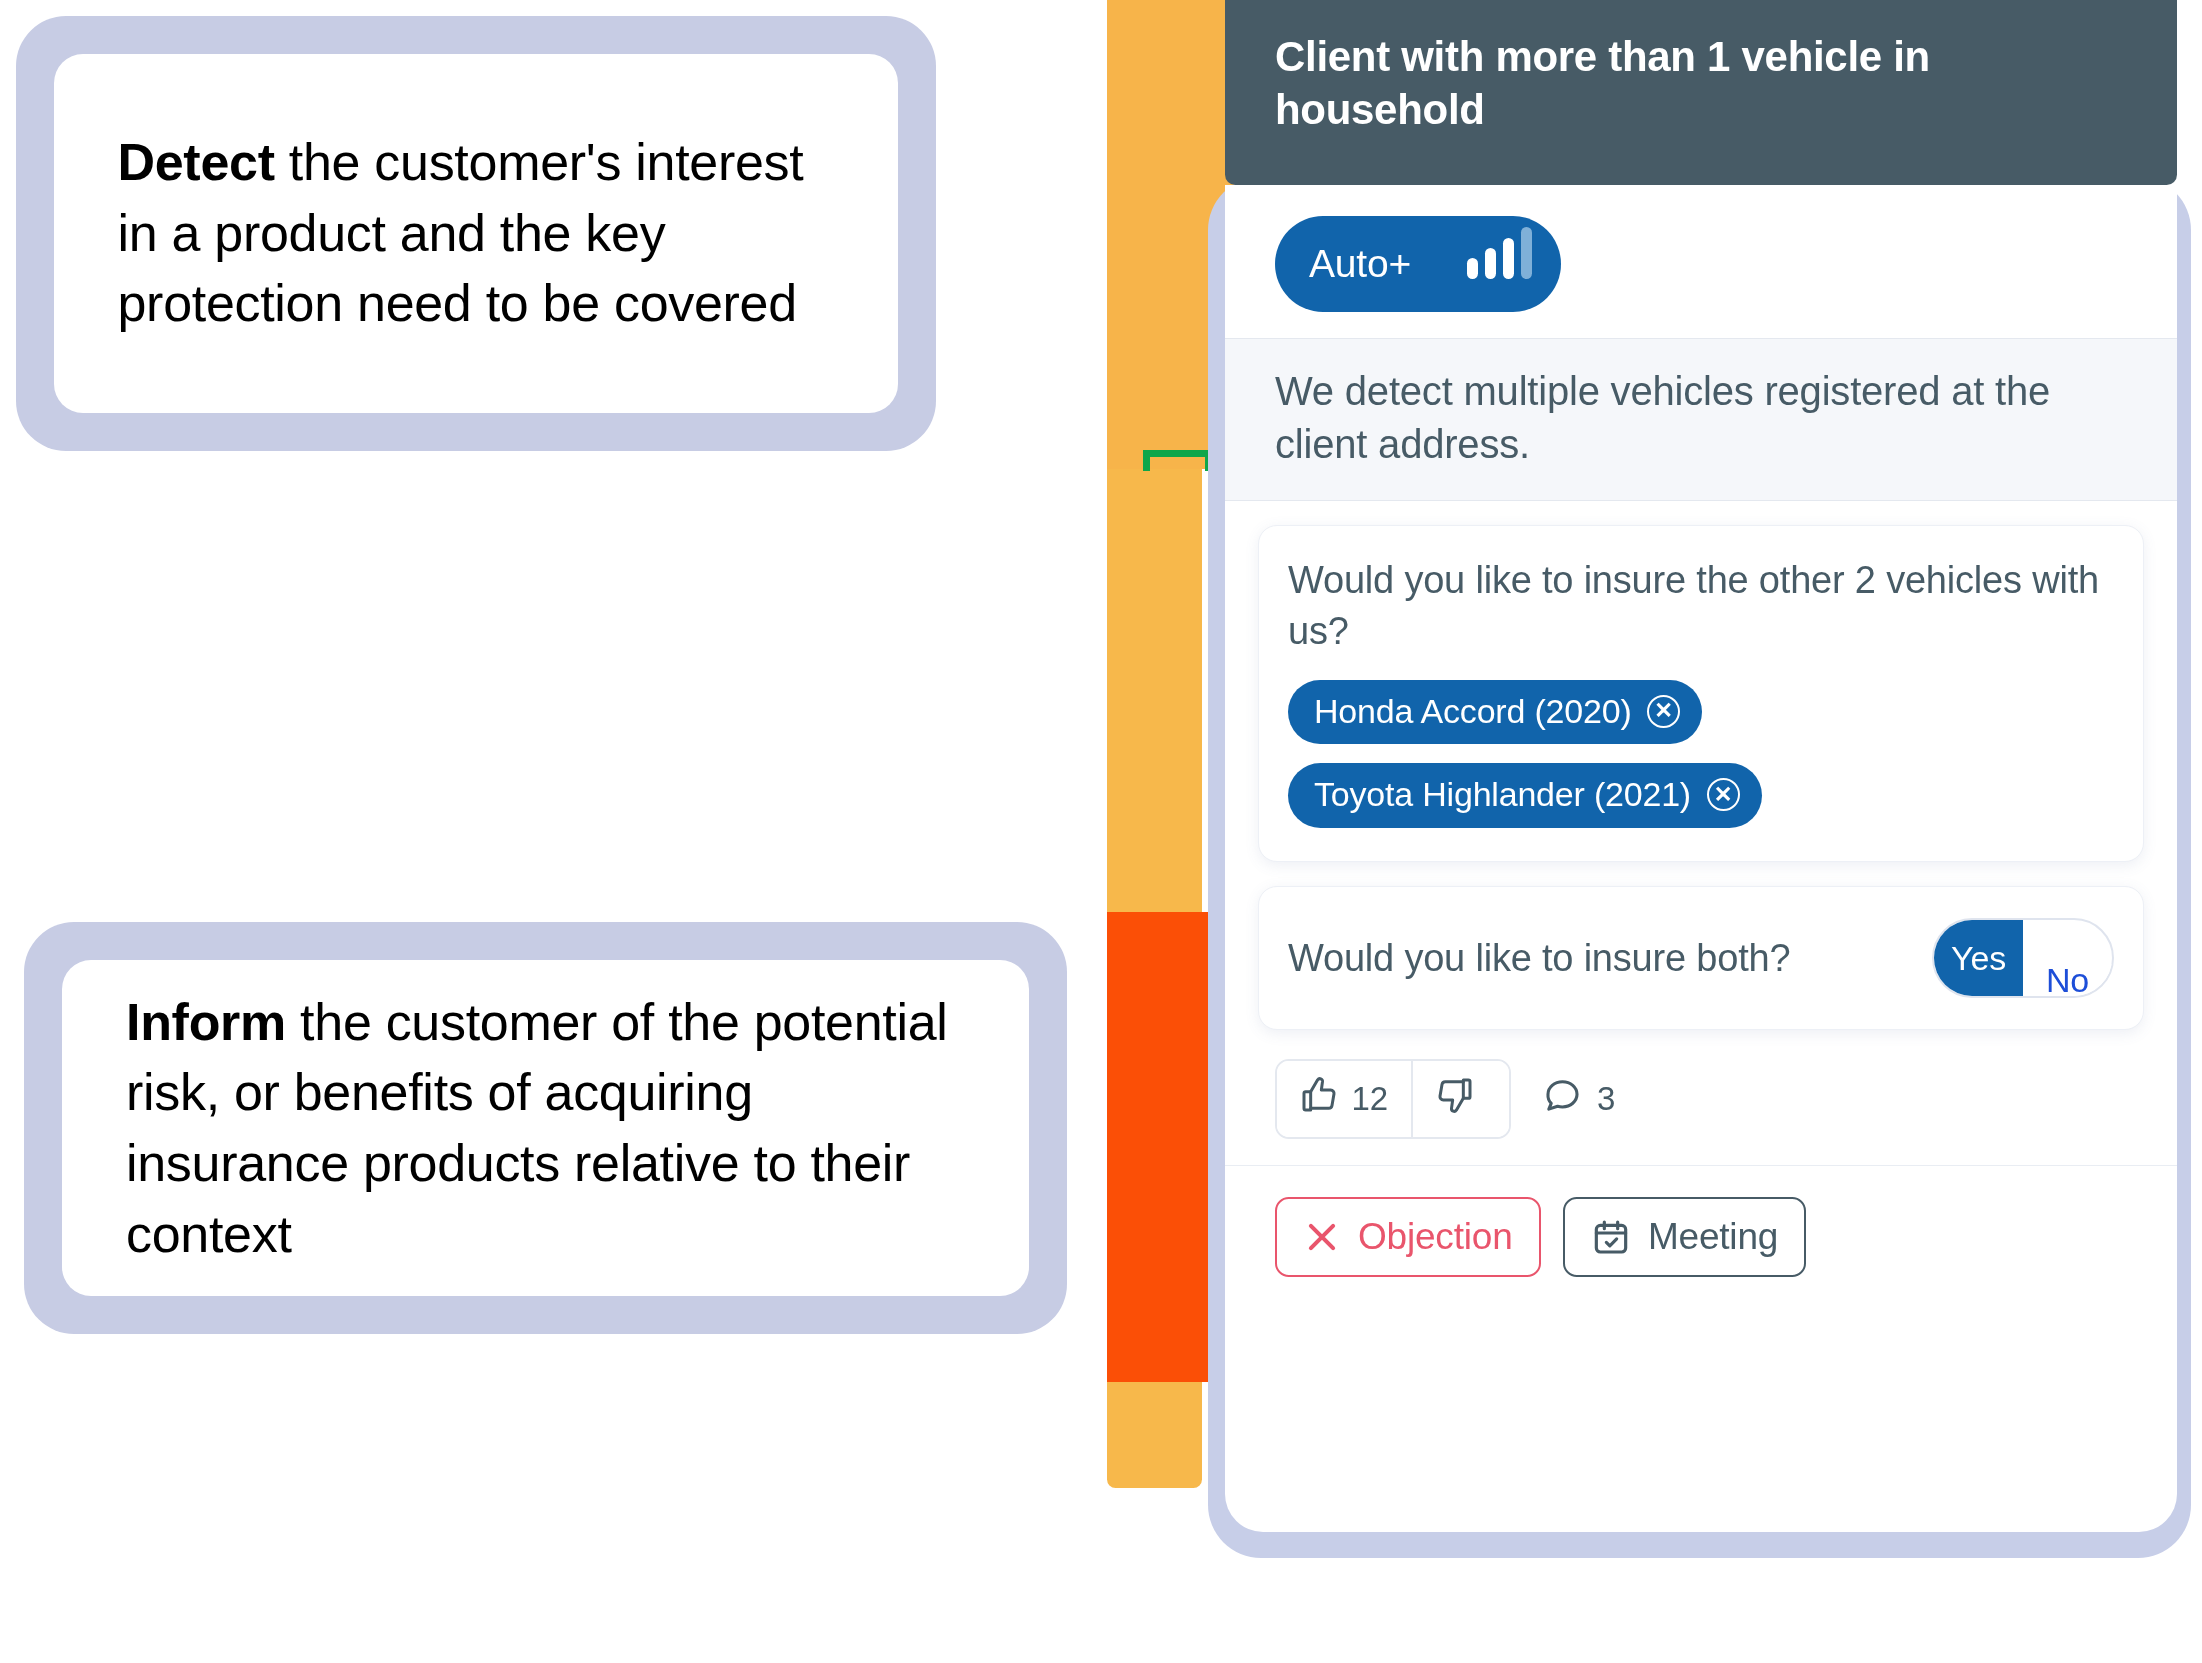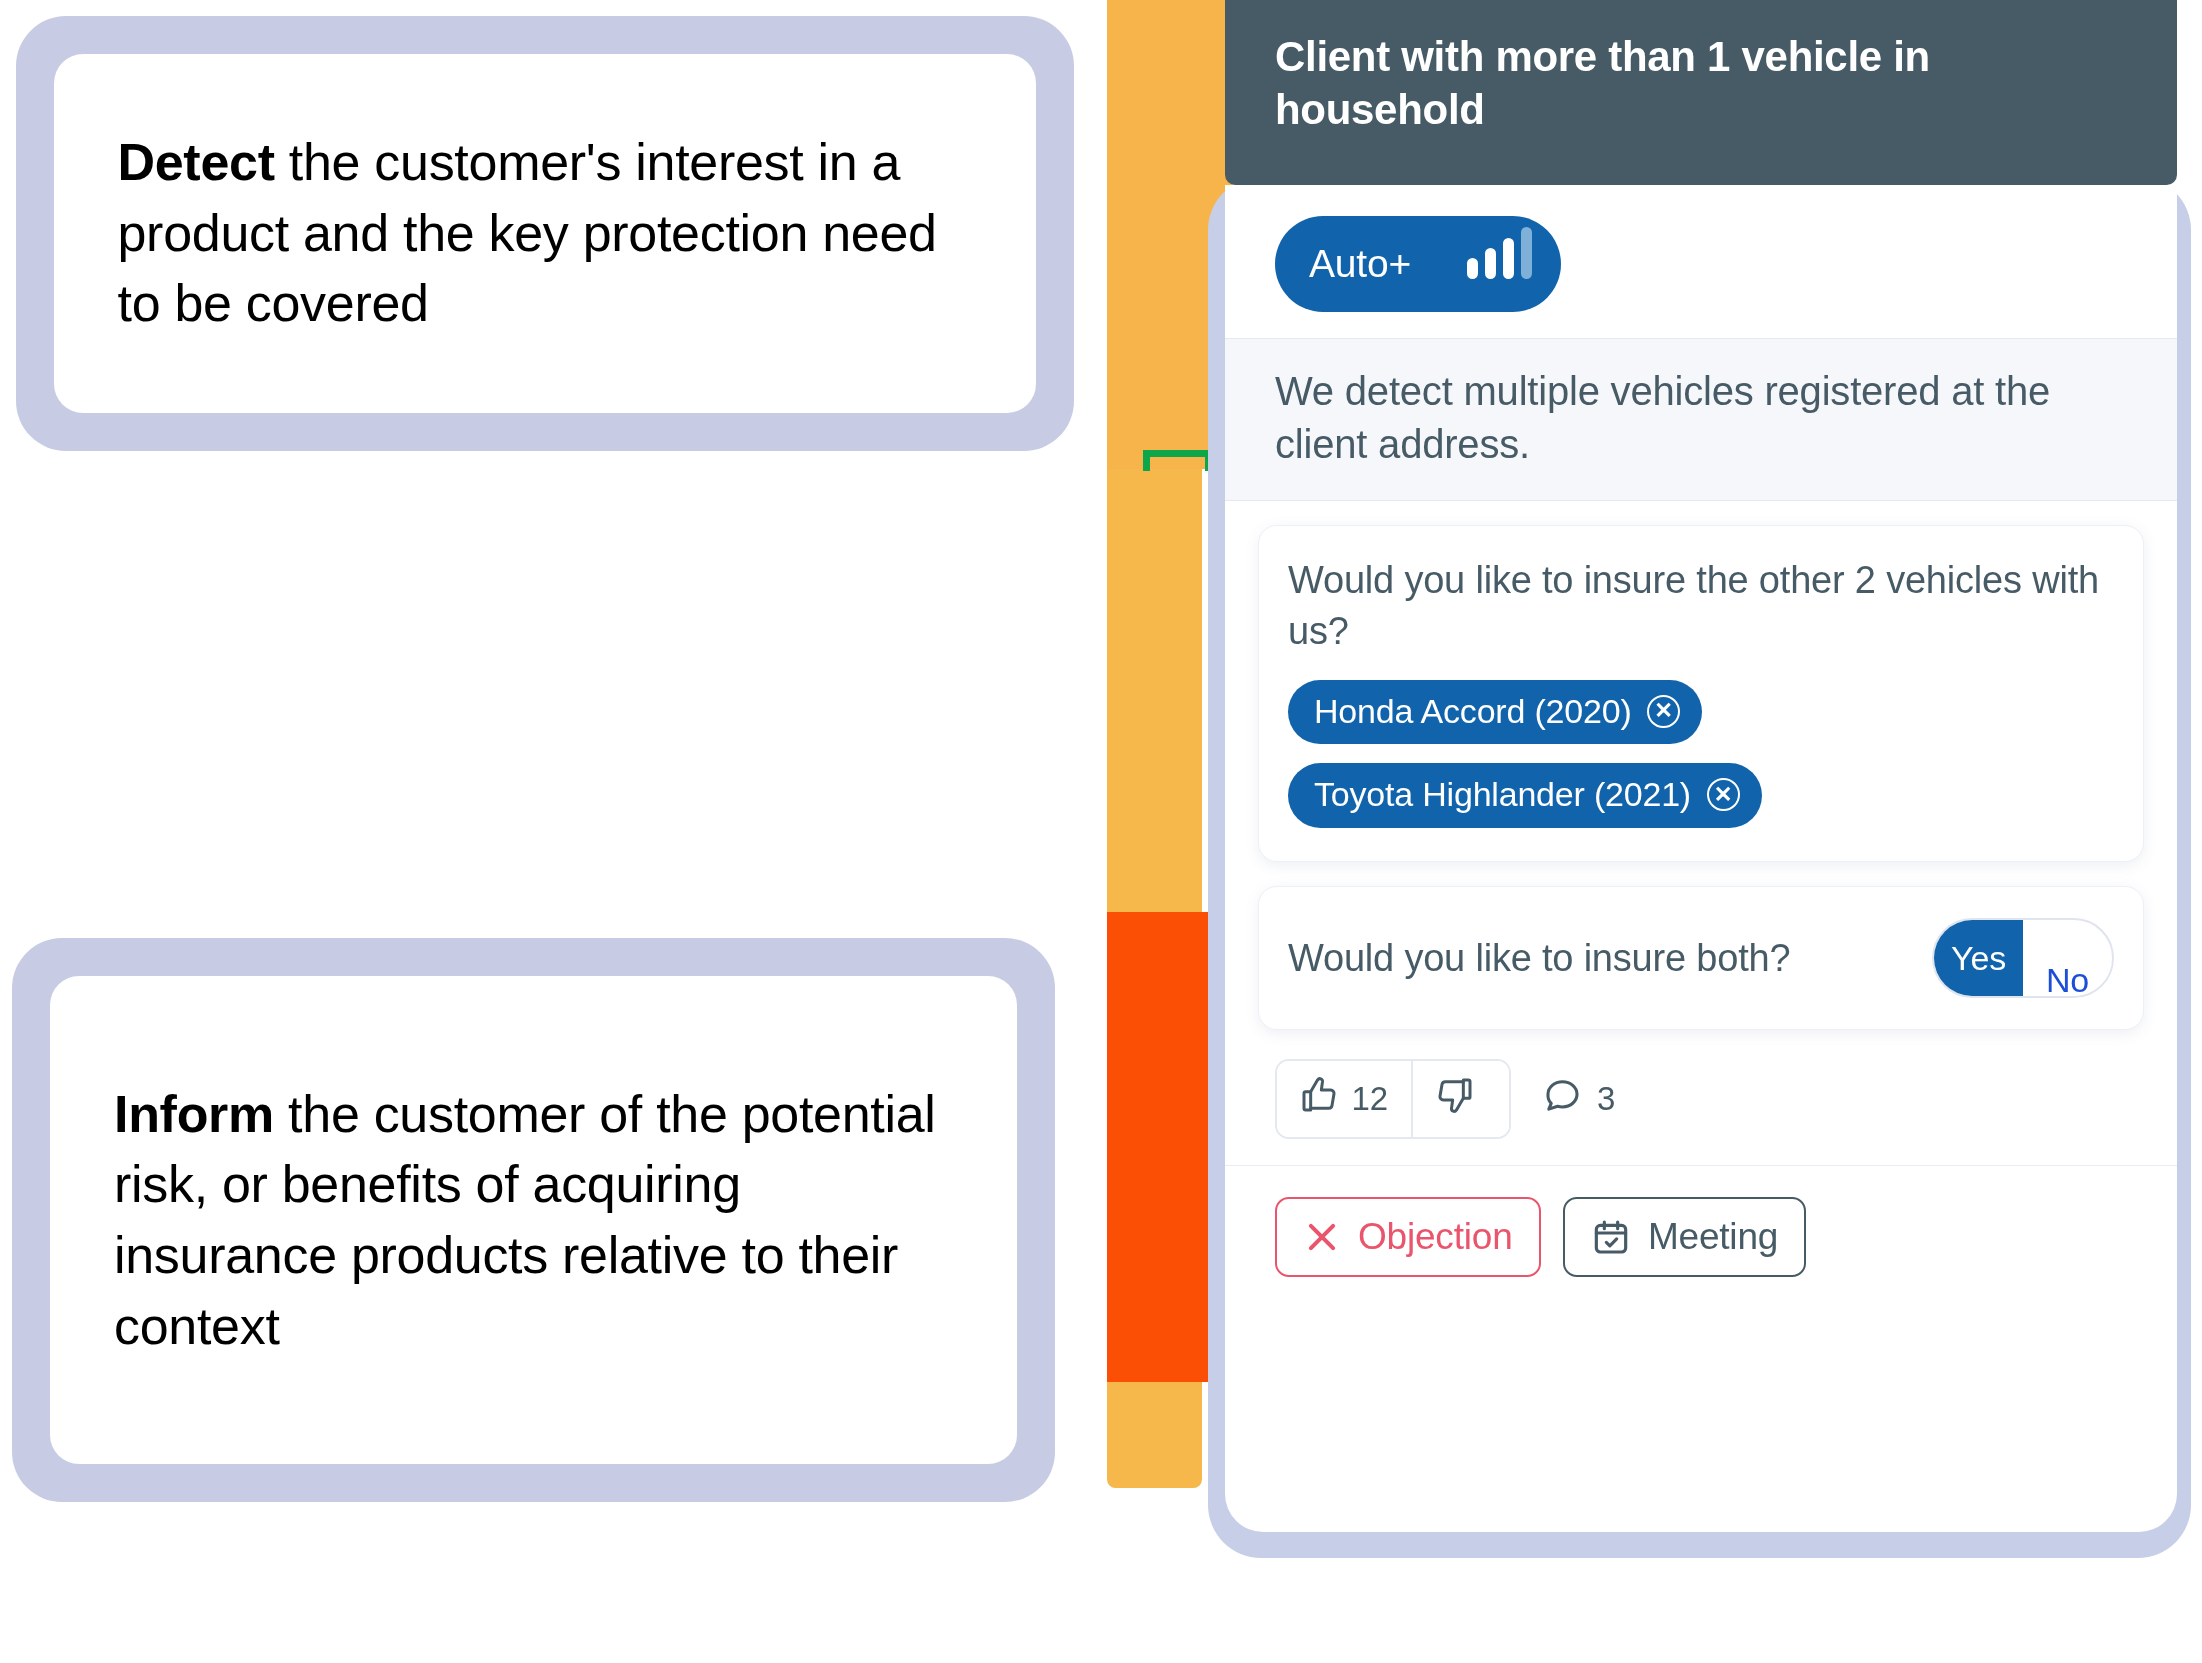--- a/index.html
+++ b/index.html
@@ -27,22 +27,22 @@
     padding: 34px 64px;
   }
   .explainer-text {
     font-size: 52px;
     line-height: 1.36;
     color: #000000;
     letter-spacing: -0.3px;
   }
   .explainer-text b { font-weight: 700; }
 
-  #explainer-1 { left: 15.5px;  top: 15.5px;   width: 1058px; height: 435px; }
-  #explainer-2 { left: 12px;  top: 922px; width: 1043px; height: 564px; margin-top: 16px; }
+  #explainer-1 { left: 15.5px;  top: 15.5px;   width: 920px; height: 435px; }
+  #explainer-2 { left: 24px;  top: 922px; width: 1043px; height: 412px; }
 
   
   .deco { position: absolute; }
   #deco-amber-strip {
     left: 1107px; top: -8.6px; width: 95px; height: 1497px;
     background: #f7b84b; border-radius: 8.6px;
   }
   #deco-amber-block {
     left: 1107px; top: -8.6px; width: 172px; height: 478px;
     background: #f7b44a; border-radius: 0 29px 29px 0;

